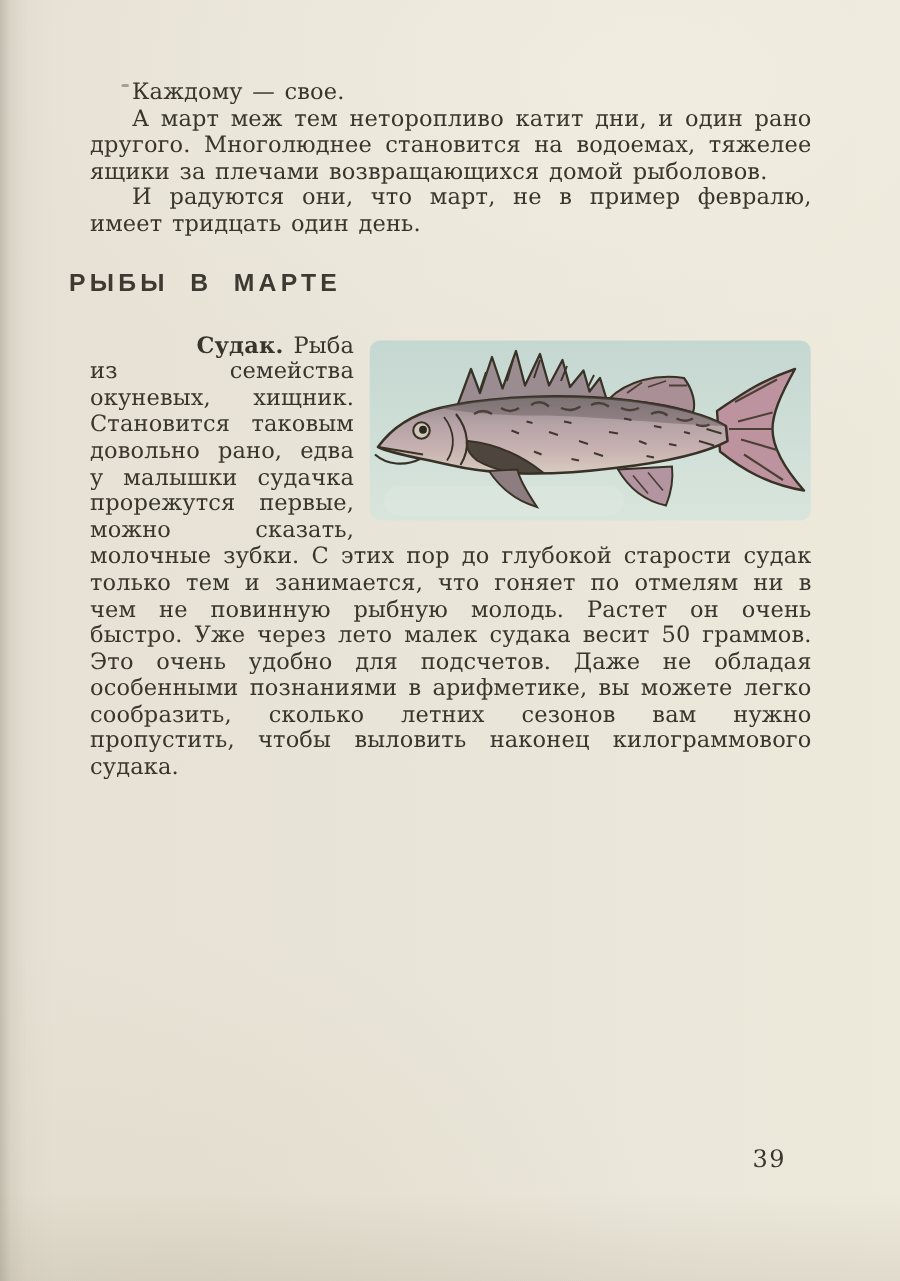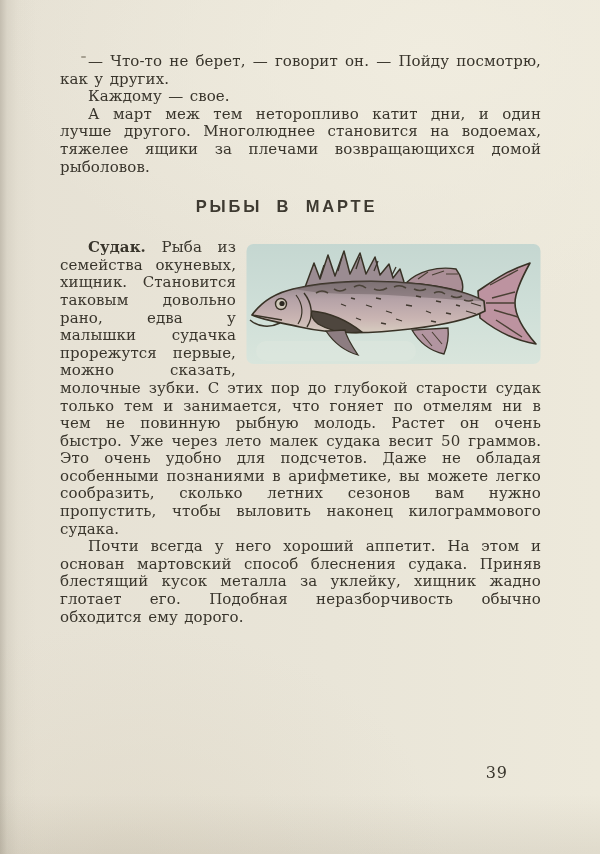--- a/index.html
+++ b/index.html
@@ -22,54 +22,53 @@
     margin:0;
     text-align:justify;
     text-indent:28px;
     font-size:15px;
     line-height:17.6px;
     letter-spacing:.1px;
     word-spacing:1.5px;
   }
   .heading{
     margin:21px 0 23px 0;
-    text-align:center;
     transform:translateX(-14px);
     font-family:"Liberation Sans", sans-serif;
     font-size:16.5px;
     font-weight:bold;
     letter-spacing:2.8px;
     word-spacing:7px;
     color:#3e3a31;
   }
-  .lead{font-weight:bold;}
+  .lead{font-weight:bold;margin-left:43px;}
   .fish-float{
     float:right;
     width:295px;height:126px;
     margin:2px 0 12px 10px;
   }
   .fish-float svg{display:block;}
   .page-number{
     position:absolute;
-    right:92px;bottom:72px;
+    right:76px;bottom:72px;
     font-size:16px;
     letter-spacing:1px;
     color:#3a362d;
   }
 </style>
 </head>
 <body>
 
 <div class="page">
   <div class="speck"></div>
 
   <div class="text-block">
-    <p class="para">— Что-то не берет, — говорит он. — Пойду посмотрю, как у других.</p>
     <p class="para">Каждому — свое.</p>
-    <p class="para">А март меж тем неторопливо катит дни, и один лучше другого. Многолюднее становится на водоемах, тяжелее ящики за плечами возвращающихся домой рыболовов.</p>
+    <p class="para">А март меж тем неторопливо катит дни, и один рано другого. Многолюднее становится на водоемах, тяжелее ящики за плечами возвращающихся домой рыболовов.</p>
+    <p class="para">И радуются они, что март, не в пример февралю, имеет тридцать один день.</p>
 
     <h2 class="heading">РЫБЫ В МАРТЕ</h2>
 
     <p class="para">
       <span class="fish-float">
 
         <svg width="295" height="126" viewBox="0 0 295 126" aria-hidden="true">
           <defs>
             <linearGradient id="washG" x1="0" y1="0" x2="0" y2="1">
               <stop offset="0" stop-color="#c5d7d1"></stop>
@@ -118,18 +117,17 @@
 
           <path d="M166,89 C173,101 184,110 198,113 C202,103 203,96 202,87 Z" fill="#b295a0" stroke="#383226" stroke-width="1.3"></path>
           <path d="M176,93 l10,12 M186,91 l10,12" stroke="#4a4034" stroke-width="1.1" fill="none"></path>
 
           <path d="M225,62 l10,3 M220,70 l10,3" stroke="#40382f" stroke-width="1.3" fill="none"></path>
         </svg>
       </span>
       <b class="lead">Судак.</b><span> Рыба из семейства окуневых, хищник. Становится таковым довольно рано, едва у малышки судачка прорежутся первые, можно сказать, молочные зубки. С этих пор до глубокой старости судак только тем и занимается, что гоняет по отмелям ни в чем не повинную рыбную молодь. Растет он очень быстро. Уже через лето малек судака весит 50 граммов. Это очень удобно для подсчетов. Даже не обладая особенными познаниями в арифметике, вы можете легко сообразить, сколько летних сезонов вам нужно пропустить, чтобы выловить наконец килограммового судака.</span>
     </p>
 
-    <p class="para">Почти всегда у него хороший аппетит. На этом и основан мартовский способ блеснения судака. Приняв блестящий кусок металла за уклейку, хищник жадно глотает его. Подобная неразборчивость обычно обходится ему дорого.</p>
 
   </div>
 
   <div class="page-number">39</div>
 </div>
 
 </body></html>

